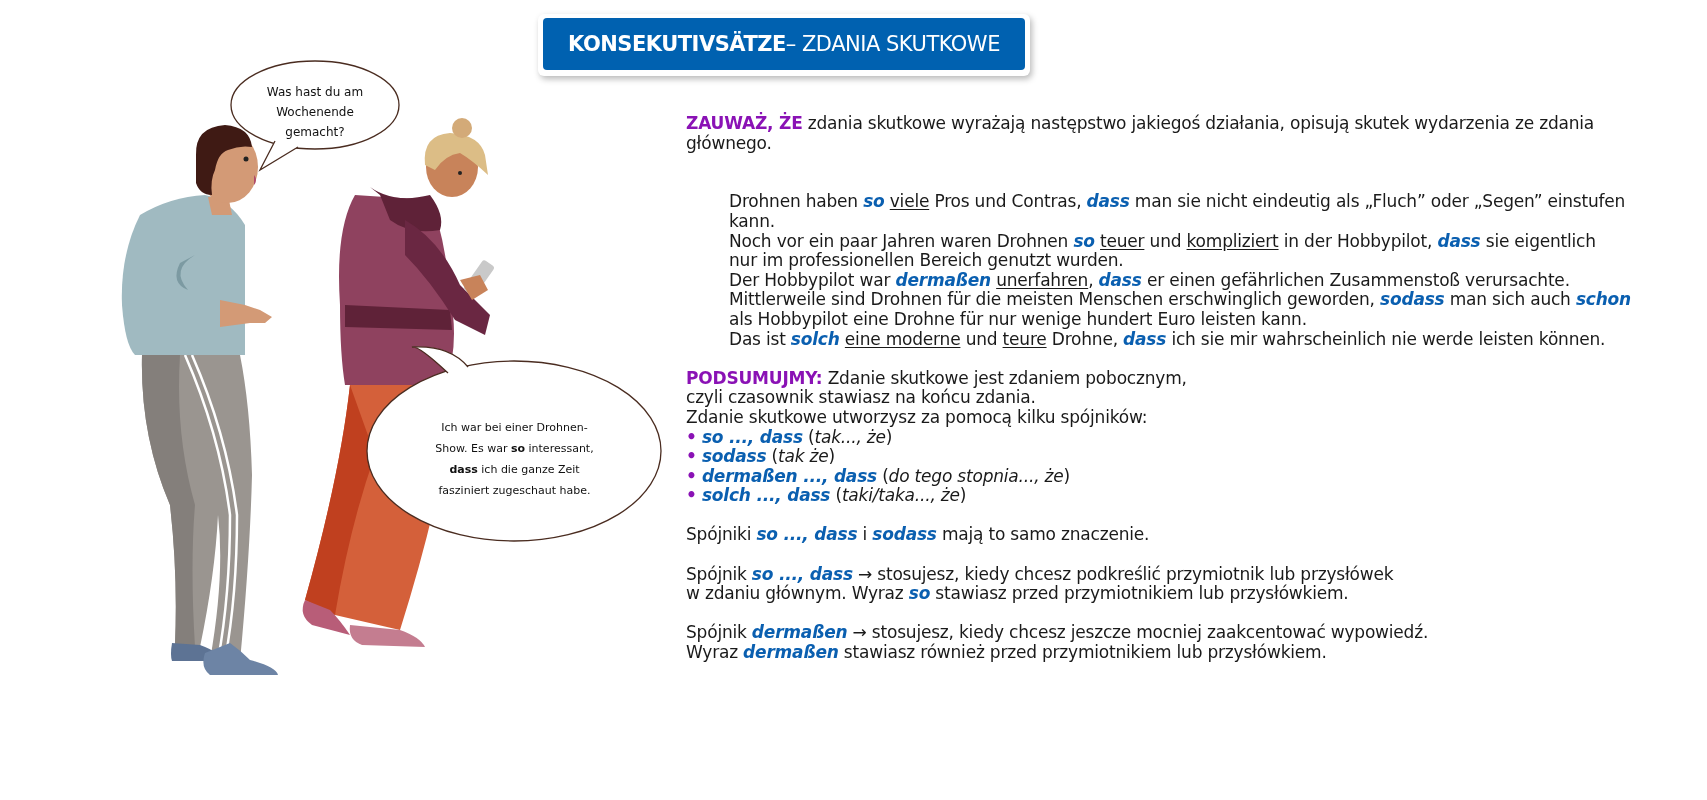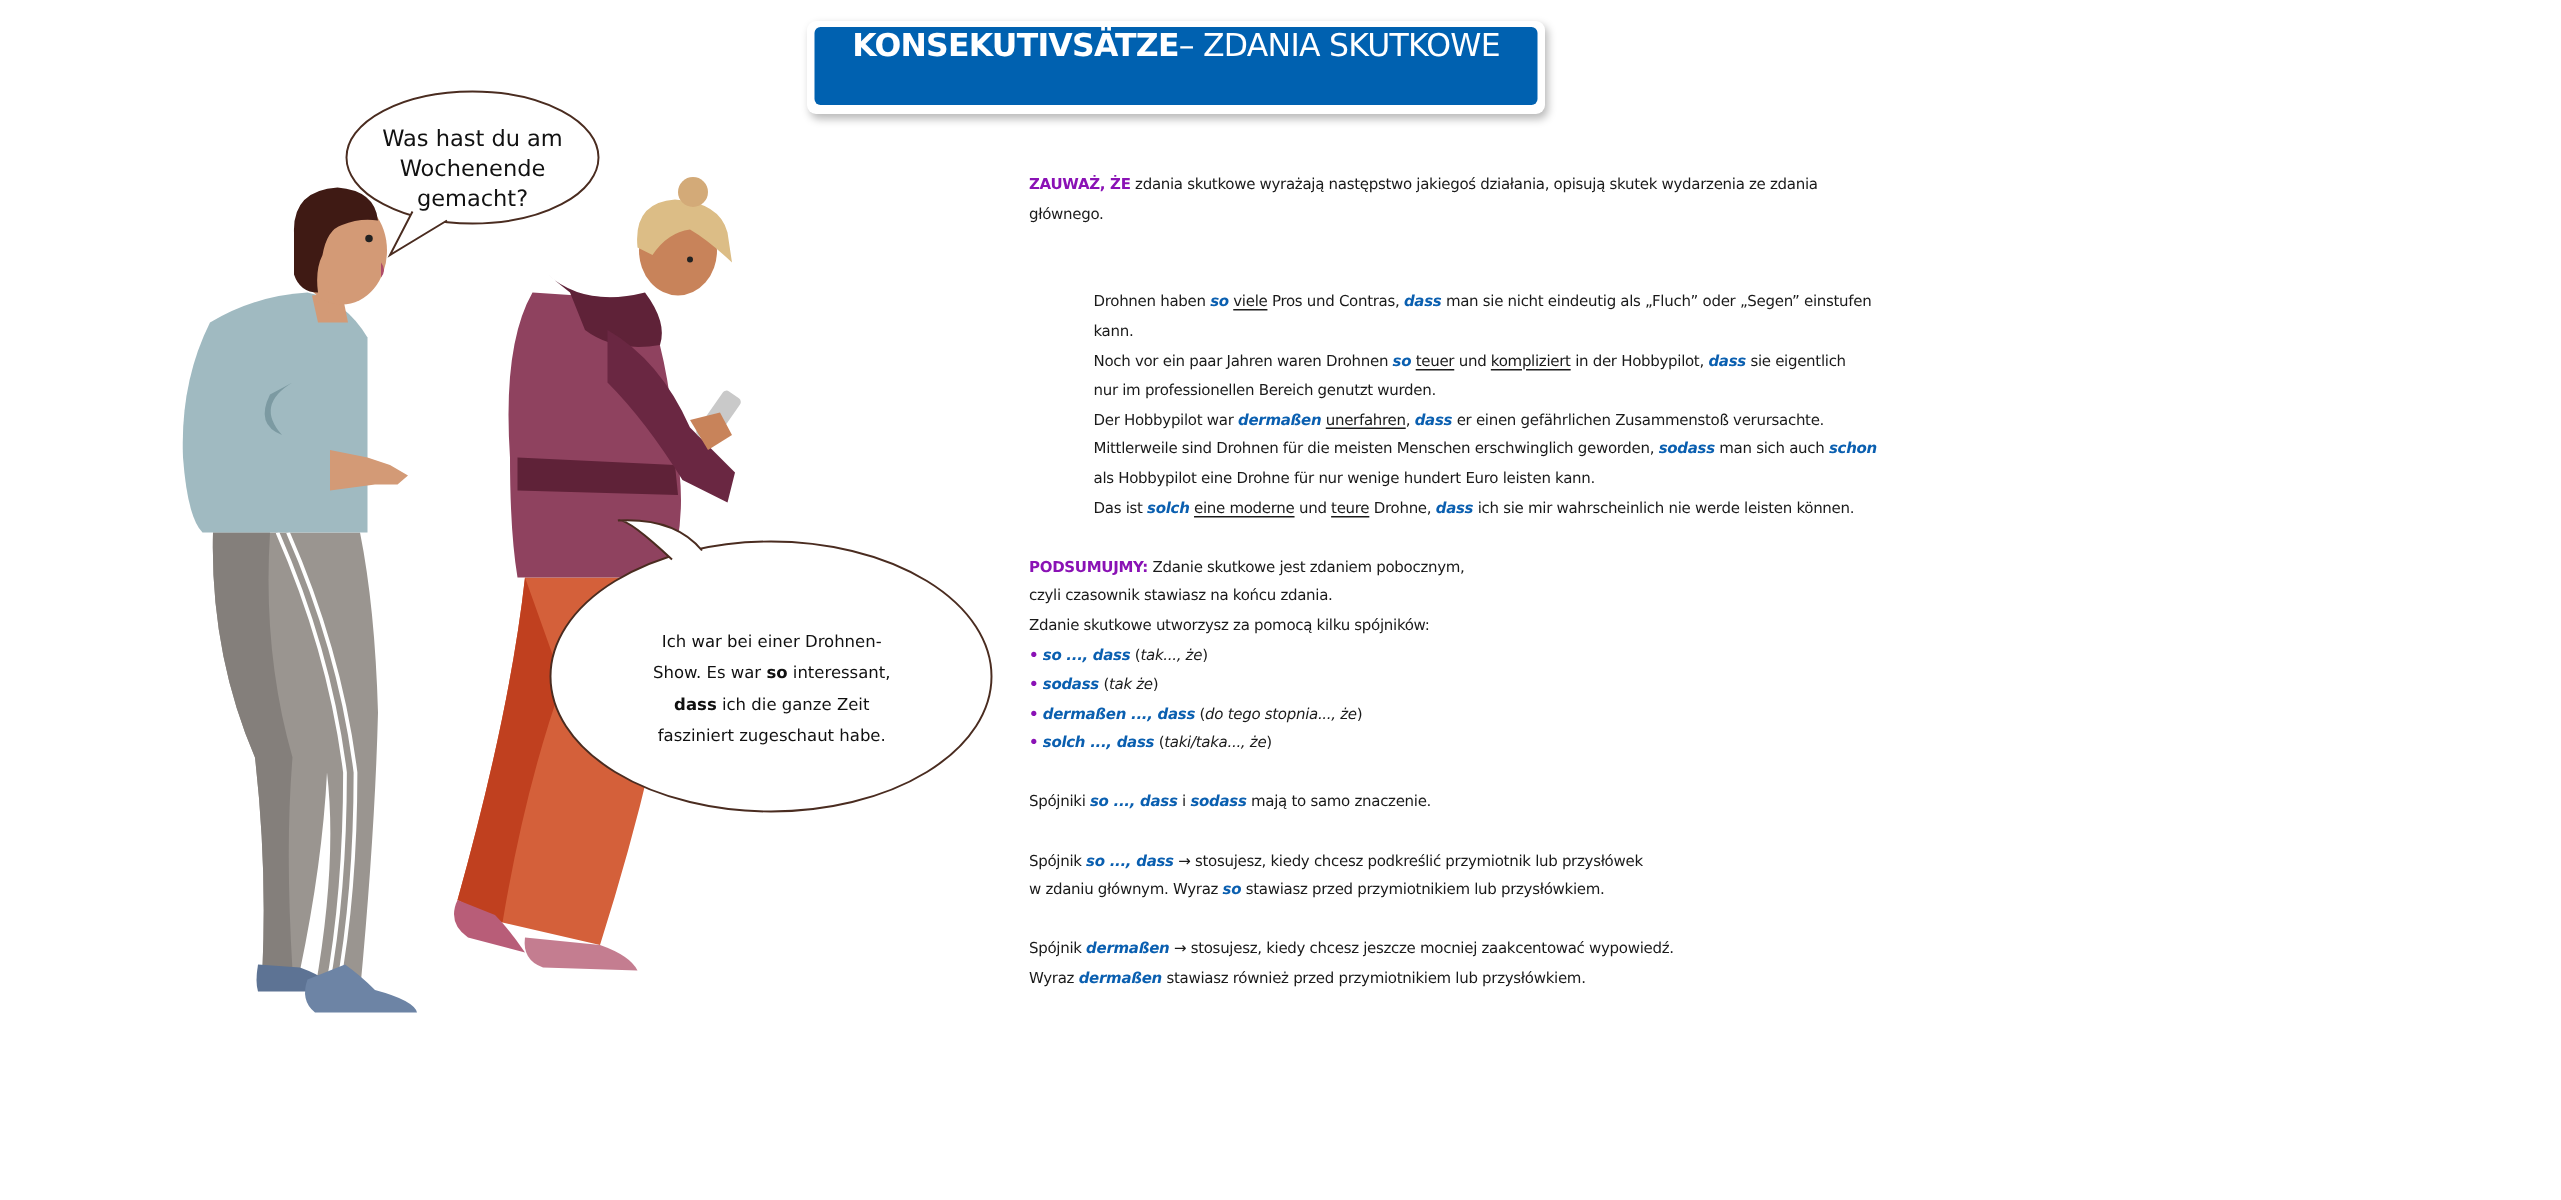--- a/index.html
+++ b/index.html
@@ -1,31 +1,31 @@
 <!DOCTYPE html>
 <html><head>
 <meta charset="utf-8">
 <style>
   html,body{margin:0;padding:0;background:#ffffff;}
   body{width:1707px;height:800px;position:relative;overflow:hidden;font-family:"DejaVu Sans","Liberation Sans",sans-serif;color:#1a1a1a;}
   .title-wrap{position:absolute;left:538px;top:14px;width:492px;height:62px;background:#fff;border-radius:6px;box-shadow:2px 3px 6px rgba(0,0,0,0.28);}
-  .title{position:absolute;left:5px;top:4px;right:5px;bottom:6px;background:#0061b0;border-radius:4px;color:#fff;display:flex;justify-content:center;font-size:21px;letter-spacing:-0.5px;}
+  .title{position:absolute;left:5px;top:4px;right:5px;bottom:6px;background:#0061b0;border-radius:4px;color:#fff;display:flex;align-items:center;justify-content:center;font-size:21px;letter-spacing:-0.5px;}
   .title b{font-weight:bold;}
   .title span.light{font-weight:normal;}
-  .content{position:absolute;left:686px;top:114px;width:1000px;font-size:10px;line-height:19.6px;letter-spacing:-0.2px;}
+  .content{position:absolute;left:686px;top:114px;width:1000px;font-size:17px;line-height:19.6px;letter-spacing:-0.2px;}
   .content p{margin:0;}
   .indent{padding-left:43px;}
   .gap{height:19.6px;}
   .purple{color:#8a12b5;font-weight:bold;}
   .kw{color:#0a5fb0;font-weight:bold;font-style:italic;}
   .u{text-decoration:underline;text-underline-offset:2px;}
   .bullet{color:#8a12b5;font-weight:bold;}
   .it{font-style:italic;}
   .scene{position:absolute;left:100px;top:55px;width:580px;height:640px;}
-  .bubble-text{position:absolute;text-align:center;font-size:15px;line-height:20px;color:#111;}
+  .bubble-text{position:absolute;text-align:center;font-size:12px;line-height:20px;color:#111;}
   .bubble-text b{font-weight:bold;}
 </style>
 </head>
 <body>
 
 <div class="title-wrap">
   <div class="title">
     <b>KONSEKUTIVSÄTZE</b>
       <span class="light"> – ZDANIA SKUTKOWE</span>
   </div>

